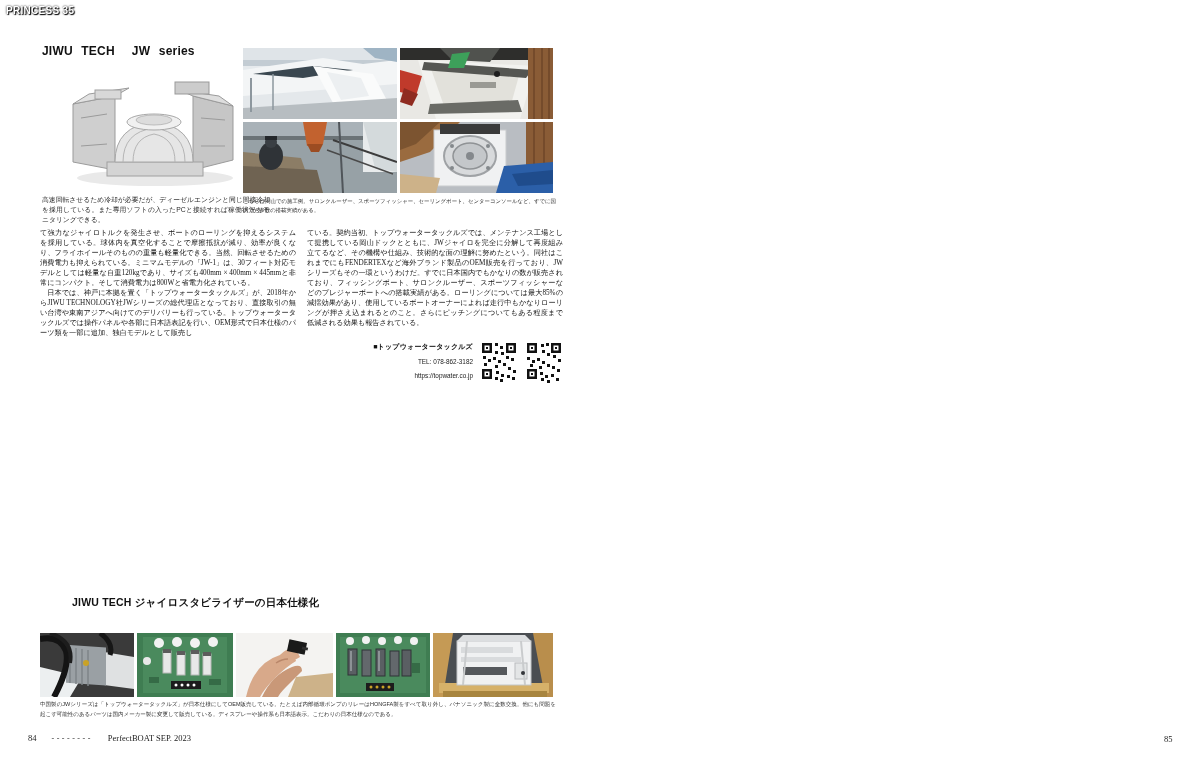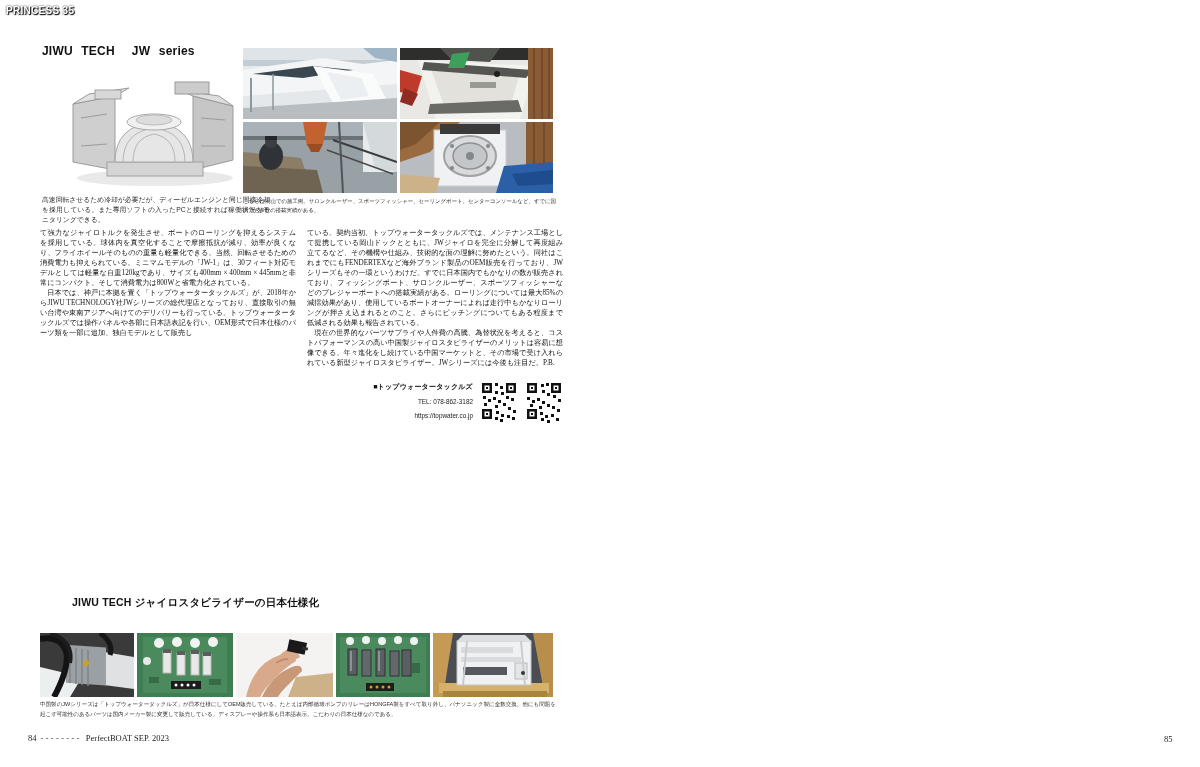--- a/index.html
+++ b/index.html
@@ -62,21 +62,21 @@
   .strip{left:40px;top:633px;display:flex;gap:3px;height:64px;}
   .strip .photo{height:64px;}
   .s1{width:94px;} .s2{width:96px;} .s3{width:97px;} .s4{width:94px;} .s5{width:120px;}
   .strip-caption{
     left:40px;top:700px;width:516px;font-size:5.5px;line-height:9.8px;
     text-align:justify;color:#2a2a2a;
   }
 
   
   .footer-left{left:28px;top:733px;font-family:"Liberation Serif","DejaVu Serif",serif;
-    font-size:8.5px;color:#222;display:flex;align-items:baseline;gap:4px;}
+    font-size:8.5px;color:#222;display:flex;align-items:baseline;gap:15px;}
   .footer-dashes{letter-spacing:2.5px;font-size:8px;color:#333;}
   .page-num-right{left:1164px;top:734px;font-family:"Liberation Serif","DejaVu Serif",serif;
     font-size:8.5px;color:#222;}
 </style>
 </head>
 <body>
 
 <div class="abs top-heading">JIWU TECH  JW series</div>
 
 <div class="abs photo product-photo">
@@ -186,21 +186,20 @@
 <div class="abs princess-label">PRINCESS 35</div>
 <div class="abs princess-caption">こちらは岡山での施工例。サロンクルーザー、スポーツフィッシャー、セーリングボート、センターコンソールなど、すでに国内でも多数の搭載実績がある。</div>
 
 <div class="abs col col1">
   <p>て強力なジャイロトルクを発生させ、ボートのローリングを抑えるシステムを採用している。球体内を真空化することで摩擦抵抗が減り、効率が良くなり、フライホイールそのものの重量も軽量化できる。当然、回転させるための消費電力も抑えられている。ミニマムモデルの「JW-1」は、30フィート対応モデルとしては軽量な自重120kgであり、サイズも400mm × 400mm × 445mmと非常にコンパクト。そして消費電力は800Wと省電力化されている。</p>
   <p>日本では、神戸に本拠を置く「トップウォータータックルズ」が、2018年からJIWU TECHNOLOGY社JWシリーズの総代理店となっており、直接取引の無い台湾や東南アジアへ向けてのデリバリーも行っている。トップウォータータックルズでは操作パネルや各部に日本語表記を行い、OEM形式で日本仕様のパーツ類を一部に追加、独自モデルとして販売し</p>
 </div>
 
 <div class="abs col col2">
   <p>ている。契約当初、トップウォータータックルズでは、メンテナンス工場として提携している岡山ドックとともに、JWジャイロを完全に分解して再度組み立てるなど、その機構や仕組み、技術的な面の理解に努めたという。同社はこれまでにもFENDERTEXなど海外ブランド製品のOEM販売を行っており、JWシリーズもその一環というわけだ。すでに日本国内でもかなりの数が販売されており、フィッシングボート、サロンクルーザー、スポーツフィッシャーなどのプレジャーボートへの搭載実績がある。ローリングについては最大85%の減揺効果があり、使用しているボートオーナーによれば走行中もかなりローリングが押さえ込まれるとのこと。さらにピッチングについてもある程度まで低減される効果も報告されている。</p>
-  <p>現在の世界的なパーツサプライや人件費の高騰、為替状況を考えると、コストパフォーマンスの高い中国製ジャイロスタビライザーのメリットは容易に想像できる。年々進化をし続けている中国マーケットと、その市場で受け入れられている新型ジャイロスタビライザー。JWシリーズには今後も注目だ。P.B.</p>
 
   <div class="contact">
     <div class="contact-text">
       <div class="contact-name">■トップウォータータックルズ</div>
       <div class="contact-tel">TEL: 078-862-3182</div>
       <div class="contact-url">https://topwater.co.jp</div>
     </div>
     <div class="qr">
       <svg viewBox="0 0 38 44">
         <rect width="38" height="44" fill="#fff"></rect>

